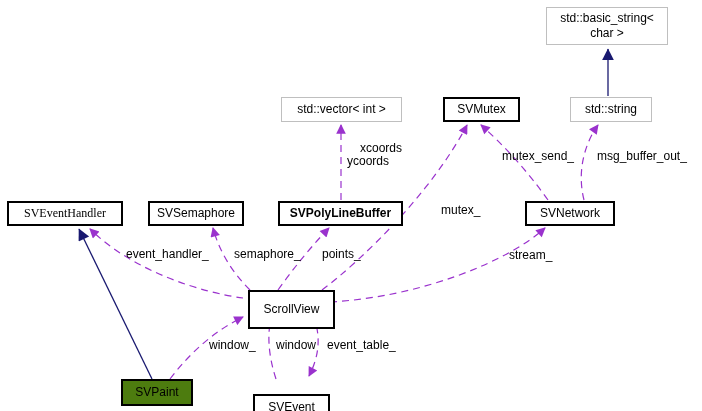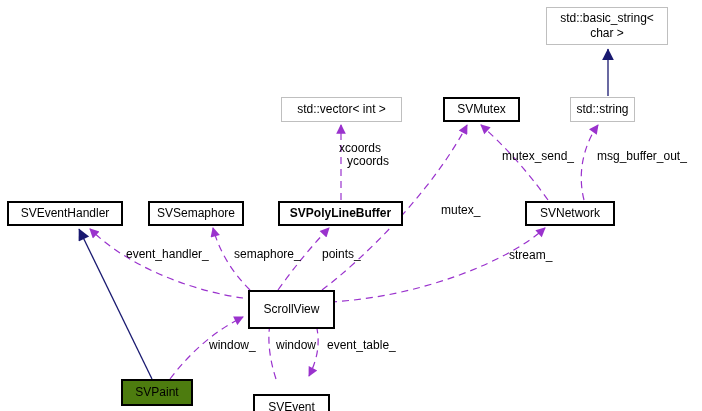--- a/index.html
+++ b/index.html
@@ -44,37 +44,37 @@
       <path d="M 250,290 Q 222,262 213,228" class="edge usage" marker-end="url(#arrowhead-usage)"></path>
       <path d="M 278,290 Q 303,255 329,228" class="edge usage" marker-end="url(#arrowhead-usage)"></path>
       <path d="M 322,290 C 362,260 432,192 467,125" class="edge usage" marker-end="url(#arrowhead-usage)"></path>
       <path d="M 330,302 C 420,297 507,262 545,228" class="edge usage" marker-end="url(#arrowhead-usage)"></path>
       <path d="M 548,200 Q 518,158 481,125" class="edge usage" marker-end="url(#arrowhead-usage)"></path>
       <path d="M 584,200 C 576,168 587,140 598,125" class="edge usage" marker-end="url(#arrowhead-usage)"></path>
       <path d="M 170,379 Q 202,337 243,317" class="edge usage" marker-end="url(#arrowhead-usage)"></path>
       <path d="M 276,379 Q 265,345 271,318" class="edge usage" marker-end="url(#arrowhead-usage)"></path>
       <path d="M 313,315 Q 325,345 309,376" class="edge usage" marker-end="url(#arrowhead-usage)"></path>
     </svg>
-<div class="edge-label" style="left: 339px; top: 142px;">xcoords</div>
+<div class="edge-label" style="left: 360px; top: 142px;">xcoords</div>
     <div class="edge-label" style="left: 347px; top: 155px;">ycoords</div>
     <div class="edge-label" style="left: 126px; top: 248px;">event_handler_</div>
     <div class="edge-label" style="left: 234px; top: 248px;">semaphore_</div>
     <div class="edge-label" style="left: 322px; top: 248px;">points_</div>
     <div class="edge-label" style="left: 441px; top: 204px;">mutex_</div>
     <div class="edge-label" style="left: 509px; top: 249px;">stream_</div>
     <div class="edge-label" style="left: 502px; top: 150px;">mutex_send_</div>
     <div class="edge-label" style="left: 597px; top: 150px;">msg_buffer_out_</div>
     <div class="edge-label" style="left: 209px; top: 339px;">window_</div>
     <div class="edge-label" style="left: 276px; top: 339px;">window</div>
     <div class="edge-label" style="left: 327px; top: 339px;">event_table_</div>
     <div class="node external" style="left: 546px; top: 7px; width: 122px; height: 38px;">std::basic_string&lt;
 char &gt;</div>
     <div class="node external" style="left: 281px; top: 97px; width: 121px; height: 25px;">std::vector&lt; int &gt;</div>
     <div class="node class" style="left: 443px; top: 97px; width: 77px; height: 25px;">SVMutex</div>
-    <div class="node external" style="left: 570px; top: 97px; width: 65px; height: 25px;">std::string</div>
-    <div class="node class" style="left: 7px; top: 201px; width: 116px; height: 25px;">SVEventHandler</div>
+    <div class="node external" style="left: 570px; top: 97px; width: 82px; height: 25px;">std::string</div>
+    <div class="node class" style="left: 7px; top: 201px; width: 116px; height: 25px; font-family: Liberation Serif, serif;">SVEventHandler</div>
     <div class="node class" style="left: 148px; top: 201px; width: 96px; height: 25px;">SVSemaphore</div>
     <div class="node class" style="left: 278px; top: 201px; width: 125px; height: 25px; font-weight: bold;">SVPolyLineBuffer</div>
     <div class="node class" style="left: 525px; top: 201px; width: 90px; height: 25px;">SVNetwork</div>
     <div class="node class" style="left: 248px; top: 290px; width: 87px; height: 39px;">ScrollView</div>
     <div class="node current" style="left: 121px; top: 379px; width: 72px; height: 27px;">SVPaint</div>
     <div class="node class" style="left: 253px; top: 379px; width: 77px; height: 27px; margin-top: 15px;">SVEvent</div>
   </div>
 
 </body></html>

